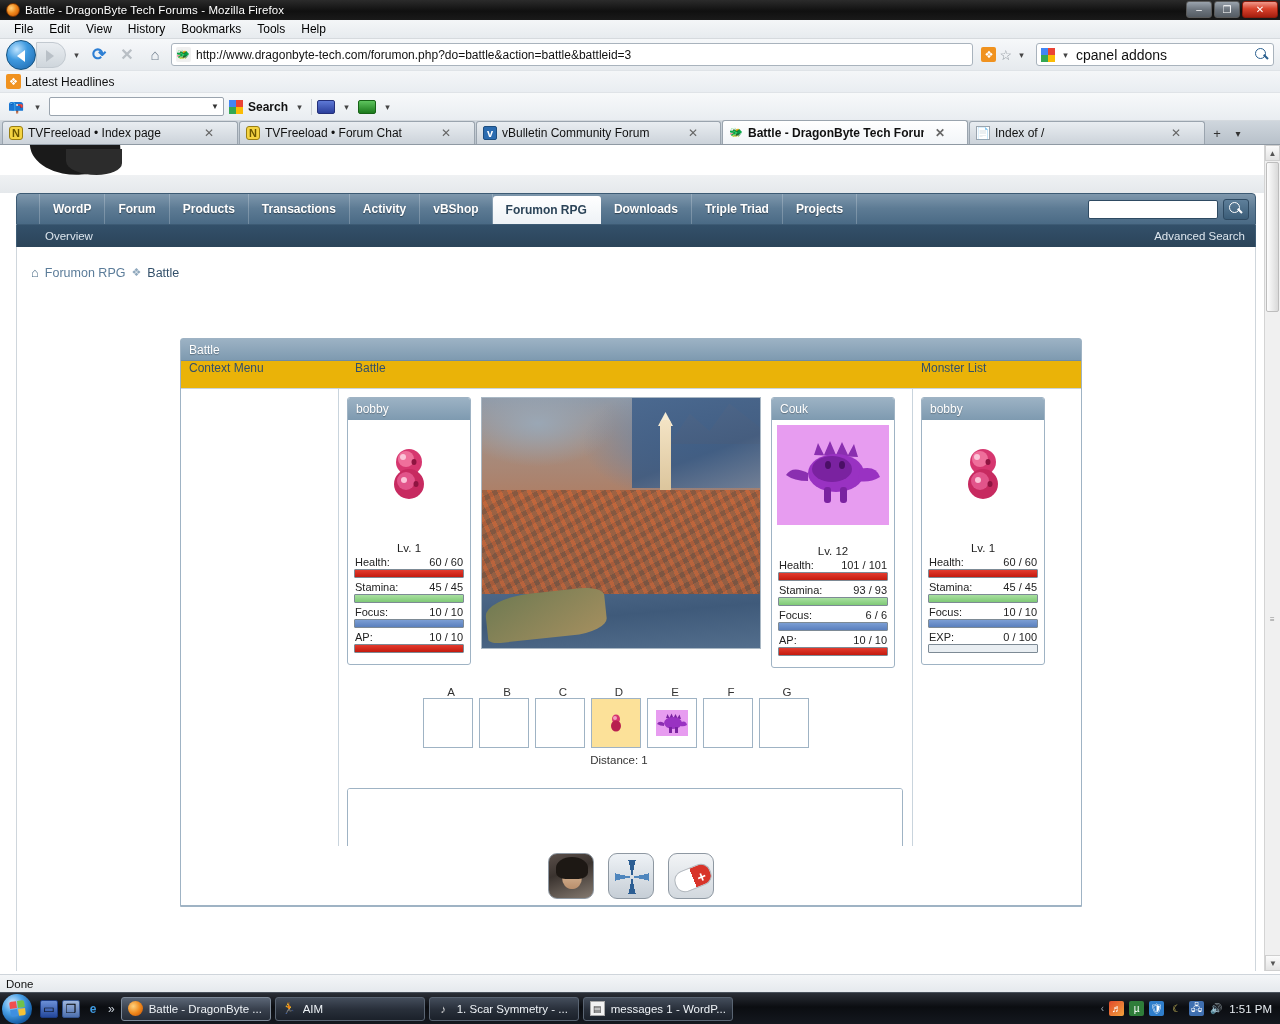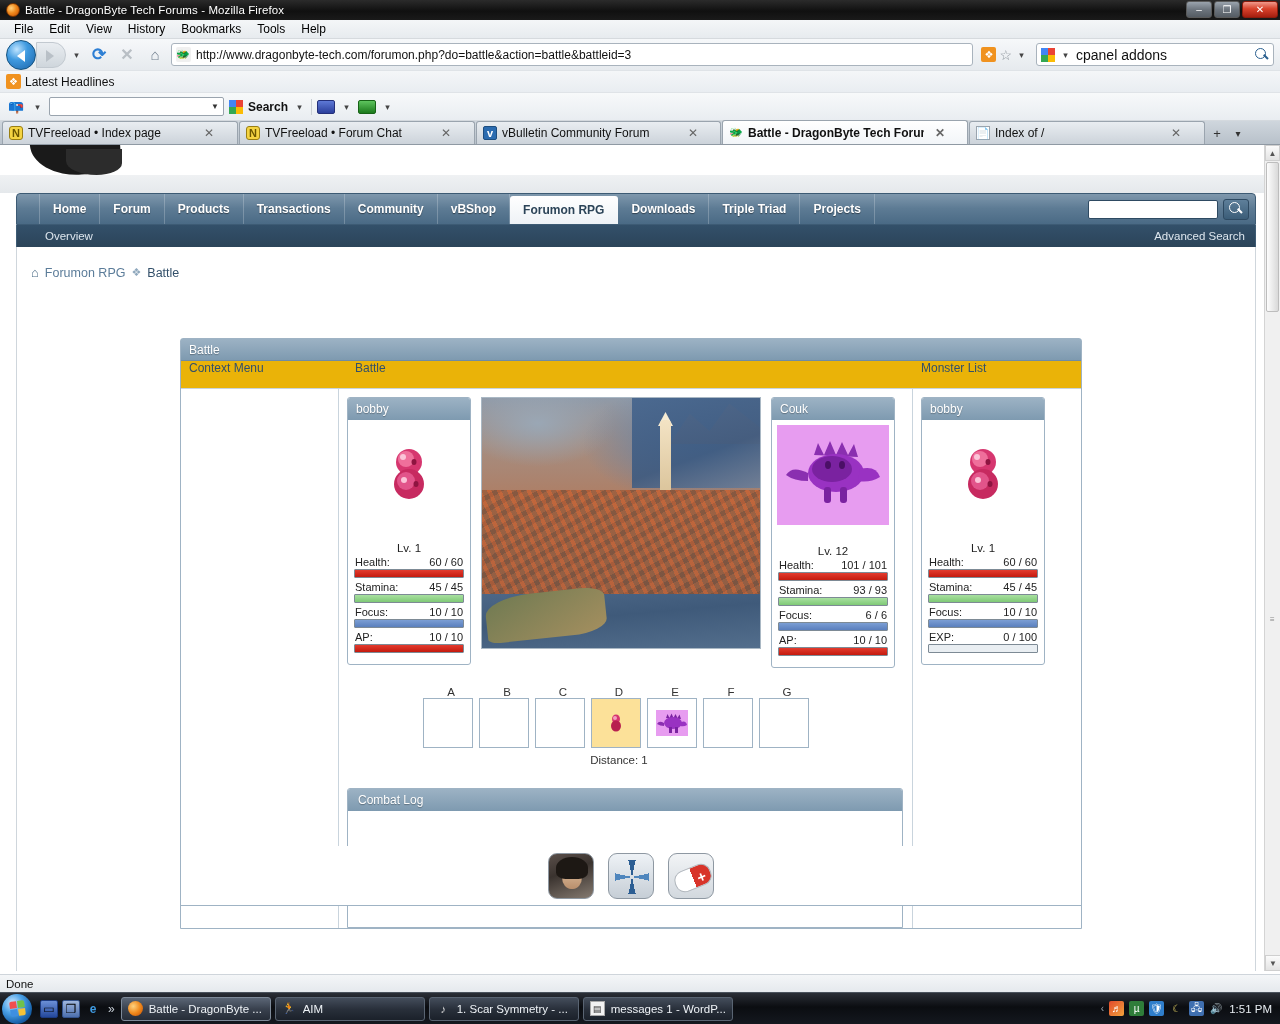--- a/index.html
+++ b/index.html
@@ -510,25 +510,25 @@
 <div class="viewport">
   <div class="pagebody">
 
     <div class="pagetopstrip">
       <div class="blob"></div>
       <div class="blob2"></div>
       <div class="ghostbar"></div>
     </div>
 
     <div class="fnav">
-      <div class="navitem first">Home</div>
+      <div class="navitem first">WordP</div>
       <div class="navitem">Forum</div>
       <div class="navitem">Products</div>
       <div class="navitem">Transactions</div>
-      <div class="navitem">Community</div>
+      <div class="navitem">Activity</div>
       <div class="navitem">vBShop</div>
       <div class="navitem sel">Forumon RPG</div>
       <div class="navitem">Downloads</div>
       <div class="navitem">Triple Triad</div>
       <div class="navitem">Projects</div>
       <div class="navspacer"></div>
       <div class="navsearch"></div>
       <div class="navsearchbtn">
         <span class="magnifier"></span>
       </div>
@@ -710,21 +710,20 @@
                   </svg>
                 </div>
               </div>
               <div class="cell"></div>
               <div class="cell" style="margin-right:0;"></div>
             </div>
             <div class="distance">Distance: 1</div>
           </div>
 
           <div class="logbox">
-            <div class="lhead">Combat Log</div>
             <div class="lbody"></div>
           </div>
         </div>
 
         <div class="monstercol">
           <div class="card">
             <div class="chead">bobby</div>
             <div class="cbody">
               <div class="spritewrap">
                 <svg width="48" height="56" viewBox="0 0 48 56" class="sprite-canvas">

